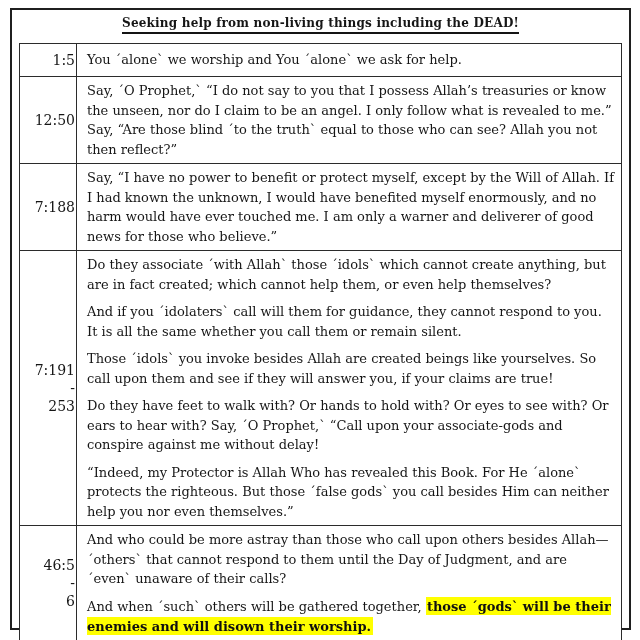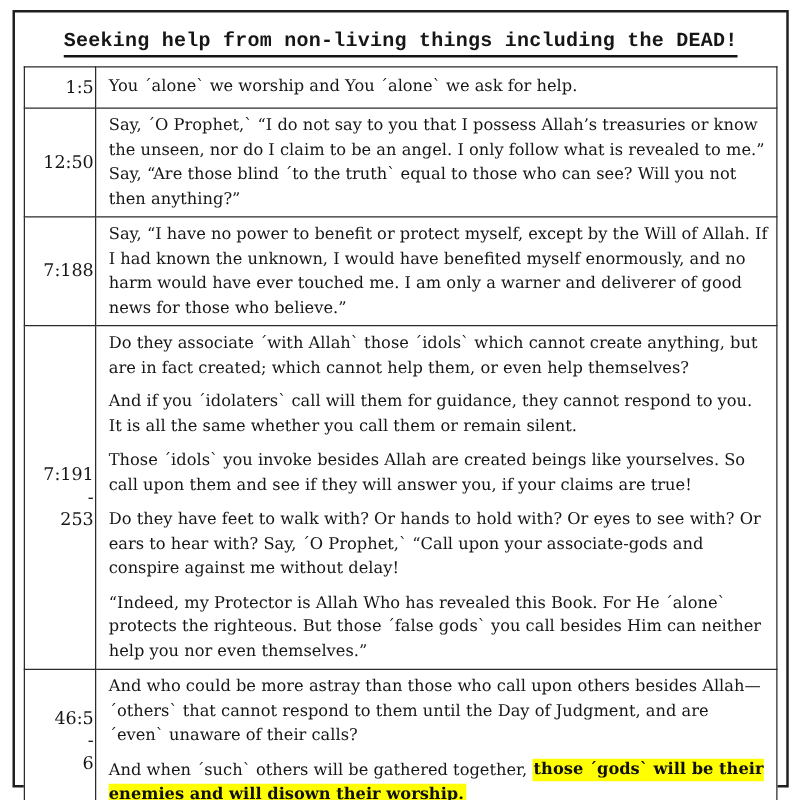--- a/index.html
+++ b/index.html
@@ -17,27 +17,26 @@
     left: 10px;
     top: 8px;
     width: 621px;
     height: 622px;
     box-sizing: border-box;
     border: 2px solid #1f1f1f;
     background: #ffffff;
   }
   .title {
     text-align: center;
-    margin-top: 11px;
-    font-size: 16px;
+    margin-top: 1px;
+    font-size: 12px;
     font-weight: bold;
     letter-spacing: 0.2px;
     line-height: 24px;
     white-space: nowrap;
-    font-family: Liberation Mono, monospace;
   }
   .title .underline {
     border-bottom: 2px solid #141414;
     padding-bottom: 2px;
   }
   table.verses {
     border-collapse: collapse;
     table-layout: fixed;
     width: 603px;
     margin: 8px auto 0 auto;
@@ -92,21 +91,21 @@
           </td>
           <td class="txt">
             <p><span>You ´alone` we worship and You ´alone` we ask for help.</span></p>
           </td>
         </tr>
         <tr class="r2">
           <td class="ref">
             <div>12:50</div>
           </td>
           <td class="txt">
-            <p><span>Say, ´O Prophet,` “I do not say to you that I possess Allah’s treasuries or know the unseen, nor do I claim to be an angel. I only follow what is revealed to me.” Say, “Are those blind ´to the truth` equal to those who can see? Will you not then anything?”</span></p>
+            <p><span>Say, ´O Prophet,` “I do not say to you that I possess Allah’s treasuries or know the unseen, nor do I claim to be an angel. I only follow what is revealed to me.” Say, “Are those blind ´to the truth` equal to those who can see? Allah you not then reflect?”</span></p>
           </td>
         </tr>
         <tr class="r3">
           <td class="ref">
             <div>7:188</div>
           </td>
           <td class="txt">
             <p><span>Say, “I have no power to benefit or protect myself, except by the Will of Allah. If I had known the unknown, I would have benefited myself enormously, and no harm would have ever touched me. I am only a warner and deliverer of good news for those who believe.”</span></p>
           </td>
         </tr>

